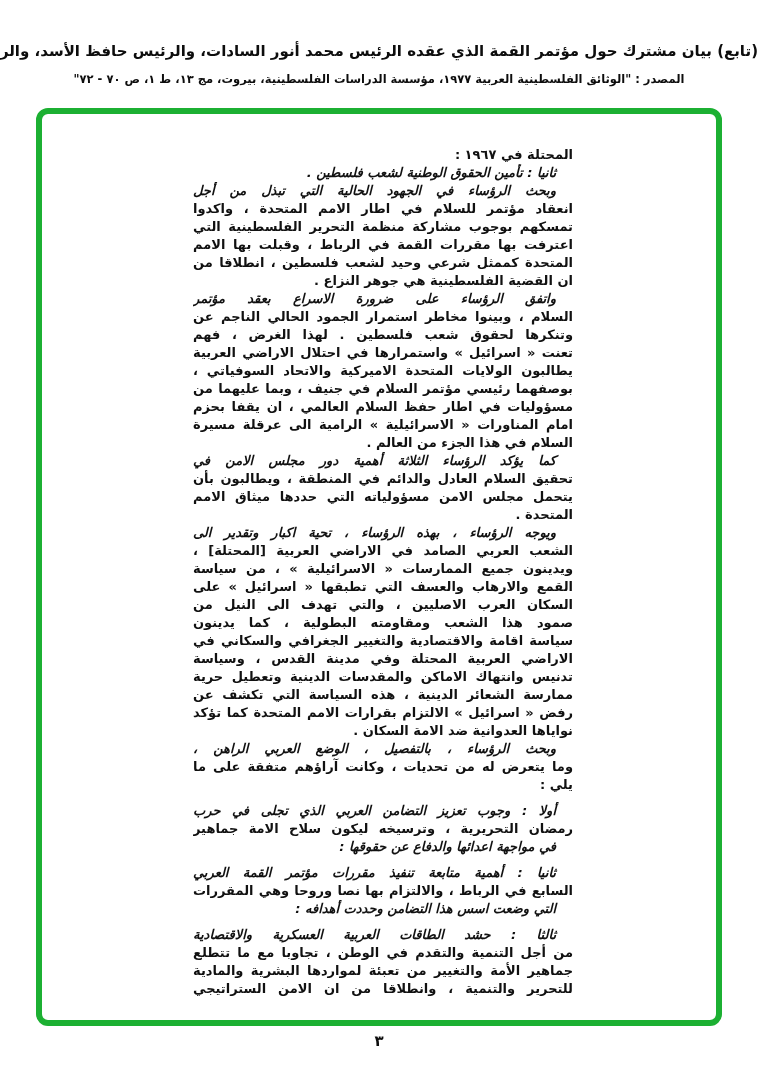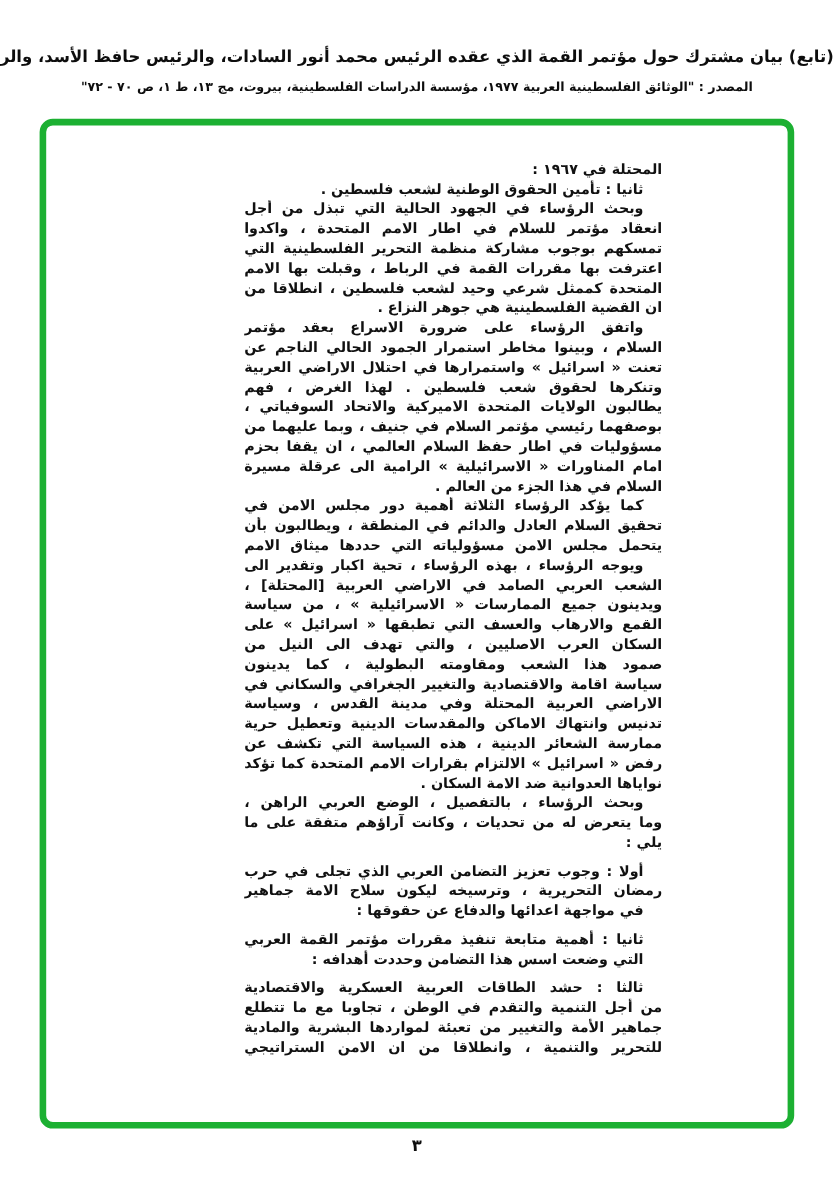--- a/index.html
+++ b/index.html
@@ -44,41 +44,42 @@
     left: 36px;
     top: 108px;
     width: 674px;
     height: 906px;
     border: 6px solid #1cb032;
     border-radius: 12px;
     background: #ffffff;
   }
   .doc-body {
     position: absolute;
-    left: 222px;
+    left: 193px;
     top: 146px;
     width: 380px;
     direction: rtl;
     font-size: 13px;
     font-weight: 700;
     color: #111111;
   }
   .line {
     height: 18px;
     line-height: 18px;
     overflow: hidden;
     text-align: right;
     text-justify: inter-word;
   }
   .line.j, .line.ji {
     text-align: justify;
     text-align-last: justify;
   }
   .line.ji, .line.ei {
     padding-right: 17px;
+    font-style: italic;
   }
   .line.gap {
     margin-top: 8px;
   }
   .page-number {
     position: absolute;
     left: 0;
     top: 1032px;
     width: 758px;
     text-align: center;
@@ -103,49 +104,51 @@
       <div class="line e">المحتلة في ١٩٦٧ :</div>
       <div class="line ei">ثانيا : تأمين الحقوق الوطنية لشعب فلسطين .</div>
       <div class="line ji">وبحث الرؤساء في الجهود الحالية التي تبذل من أجل</div>
       <div class="line j">انعقاد مؤتمر للسلام في اطار الامم المتحدة ، واكدوا</div>
       <div class="line j">تمسكهم بوجوب مشاركة منظمة التحرير الفلسطينية التي</div>
       <div class="line j">اعترفت بها مقررات القمة في الرباط ، وقبلت بها الامم</div>
       <div class="line j">المتحدة كممثل شرعي وحيد لشعب فلسطين ، انطلاقا من</div>
       <div class="line e">ان القضية الفلسطينية هي جوهر النزاع .</div>
       <div class="line ji">واتفق الرؤساء على ضرورة الاسراع بعقد مؤتمر</div>
       <div class="line j">السلام ، وبينوا مخاطر استمرار الجمود الحالي الناجم عن</div>
+      <div class="line j">وتنكرها لحقوق شعب فلسطين . لهذا الغرض ، فهم</div>
       <div class="line j">تعنت « اسرائيل » واستمرارها في احتلال الاراضي العربية</div>
-      <div class="line j">وتنكرها لحقوق شعب فلسطين . لهذا الغرض ، فهم</div>
       <div class="line j">يطالبون الولايات المتحدة الاميركية والاتحاد السوفياتي ،</div>
       <div class="line j">بوصفهما رئيسي مؤتمر السلام في جنيف ، وبما عليهما من</div>
       <div class="line j">مسؤوليات في اطار حفظ السلام العالمي ، ان يقفا بحزم</div>
       <div class="line j">امام المناورات « الاسرائيلية » الرامية الى عرقلة مسيرة</div>
       <div class="line e">السلام في هذا الجزء من العالم .</div>
       <div class="line ji">كما يؤكد الرؤساء الثلاثة أهمية دور مجلس الامن في</div>
       <div class="line j">تحقيق السلام العادل والدائم في المنطقة ، ويطالبون بأن</div>
       <div class="line j">يتحمل مجلس الامن مسؤولياته التي حددها ميثاق الامم</div>
+      <div class="line e">المتحدة .</div>
       <div class="line ji">ويوجه الرؤساء ، بهذه الرؤساء ، تحية اكبار وتقدير الى</div>
       <div class="line j">الشعب العربي الصامد في الاراضي العربية [المحتلة] ،</div>
       <div class="line j">ويدينون جميع الممارسات « الاسرائيلية » ، من سياسة</div>
       <div class="line j">القمع والارهاب والعسف التي تطبقها « اسرائيل » على</div>
       <div class="line j">السكان العرب الاصليين ، والتي تهدف الى النيل من</div>
       <div class="line j">صمود هذا الشعب ومقاومته البطولية ، كما يدينون</div>
       <div class="line j">سياسة اقامة والاقتصادية والتغيير الجغرافي والسكاني في</div>
       <div class="line j">الاراضي العربية المحتلة وفي مدينة القدس ، وسياسة</div>
       <div class="line j">تدنيس وانتهاك الاماكن والمقدسات الدينية وتعطيل حرية</div>
       <div class="line j">ممارسة الشعائر الدينية ، هذه السياسة التي تكشف عن</div>
       <div class="line j">رفض « اسرائيل » الالتزام بقرارات الامم المتحدة كما تؤكد</div>
       <div class="line e">نواياها العدوانية ضد الامة السكان .</div>
       <div class="line ji">وبحث الرؤساء ، بالتفصيل ، الوضع العربي الراهن ،</div>
       <div class="line j">وما يتعرض له من تحديات ، وكانت آراؤهم متفقة على ما</div>
       <div class="line e">يلي :</div>
       <div class="line ji gap">أولا : وجوب تعزيز التضامن العربي الذي تجلى في حرب</div>
       <div class="line j">رمضان التحريرية ، وترسيخه ليكون سلاح الامة جماهير</div>
       <div class="line ei">في مواجهة اعدائها والدفاع عن حقوقها :</div>
       <div class="line ji gap">ثانيا : أهمية متابعة تنفيذ مقررات مؤتمر القمة العربي</div>
+      <div class="line j">السابع في الرباط ، والالتزام بها نصا وروحا وهي المقررات</div>
       <div class="line ei">التي وضعت اسس هذا التضامن وحددت أهدافه :</div>
       <div class="line ji gap">ثالثا : حشد الطاقات العربية العسكرية والاقتصادية</div>
       <div class="line j">من أجل التنمية والتقدم في الوطن ، تجاوبا مع ما تتطلع اليه</div>
       <div class="line j">جماهير الأمة والتغيير من تعبئة لمواردها البشرية والمادية</div>
       <div class="line j">للتحرير والتنمية ، وانطلاقا من ان الامن الستراتيجي</div>
     </div>
 
   <div class="page-number">٣</div>
 
 </div>

